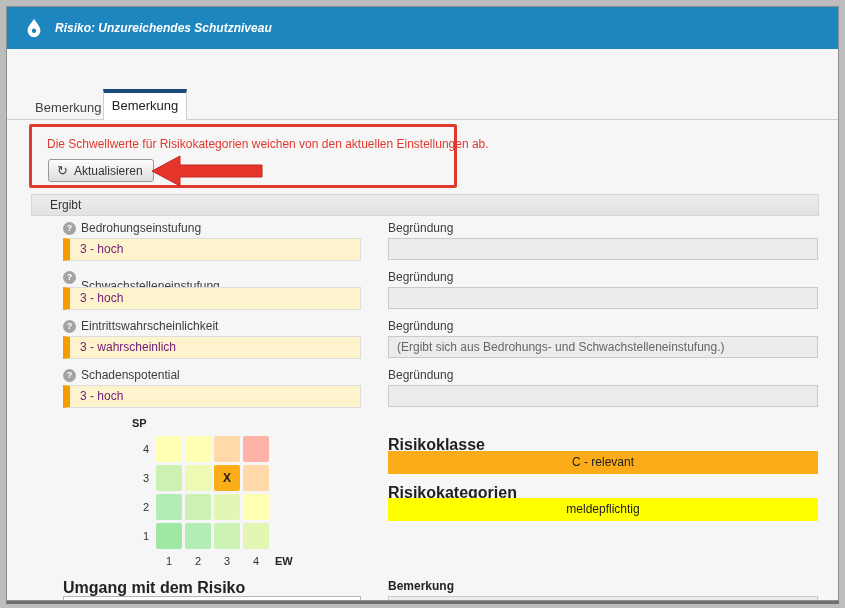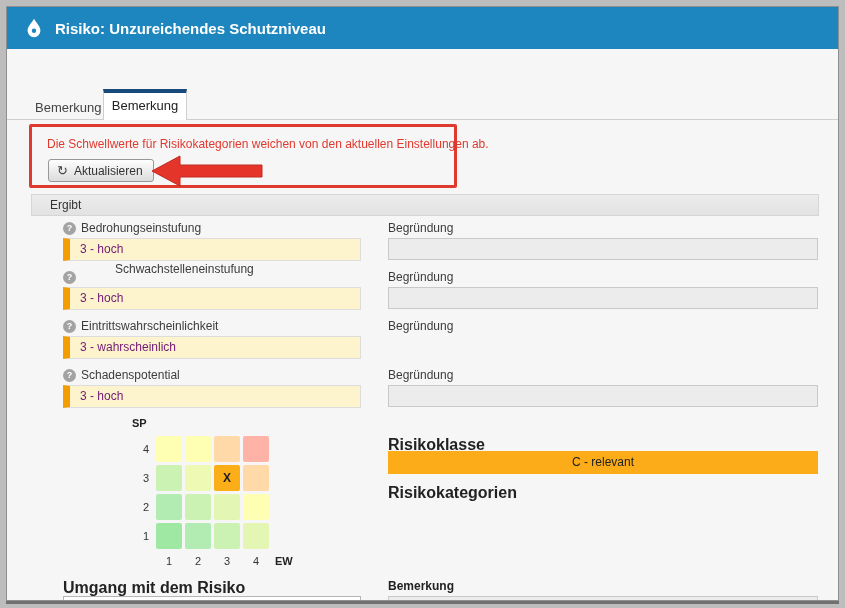--- a/index.html
+++ b/index.html
@@ -7,21 +7,21 @@
   body { font-family:"Liberation Sans", sans-serif; background:#bdbdbd; position:relative; overflow:hidden; }
 
   .window { position:absolute; left:6px; top:6px; width:833px; height:595px;
             background:#f6f6f6; border:1px solid #8f8f8f; overflow:hidden;
             box-shadow:0 3px 0 rgba(50,50,50,.55); }
 
   
   .titlebar { position:absolute; left:0; top:0; right:0; height:42px;
               background:var(--titlebar,#1d86bf); display:flex; align-items:center; padding-left:16px; }
   .logo { width:22px; height:22px; margin-right:10px; flex:0 0 auto; }
-  .title { color:#fff; font-size:15px; font-weight:bold; }
+  .title { color:#fff; font-size:12px; font-weight:bold;font-style:italic; }
 
   
   .tabline { position:absolute; left:0; right:0; top:112px; height:0; border-bottom:1px solid #cfcfcf; }
   .tab-inactive { position:absolute; left:28px; top:90px; width:66px; height:22px;
                   font-size:13px; color:#444; text-align:center; line-height:22px; cursor:default; }
   .tab-active { position:absolute; left:96px; top:82px; width:84px; height:31px;
                 background:#fff; border:1px solid #cfcfcf; border-bottom:none;
                 border-top:4px solid var(--activetab,#17497b);
                 font-size:13px; color:#222; text-align:center; line-height:26px; z-index:2; }
 
@@ -110,29 +110,30 @@
 
   <div class="section-header">Ergibt</div>
 
   <div class="qicon" style="top:215px;">?</div>
   <div class="flabel" style="top:214px;">Bedrohungseinstufung</div>
   <div class="vbox" style="top:231px;">3 - hoch</div>
   <div class="rlabel" style="top:214px;">Begründung</div>
   <div class="rbox" style="top:231px;"></div>
 
   <div class="qicon" style="top:264px;">?</div>
-  <div class="flabel" style="top:255px;margin-left:34px;">Schwachstelleneinstufung</div>
+  <div class="flabel" style="top:272px;">Schwachstelleneinstufung</div>
   <div class="vbox" style="top:280px;">3 - hoch</div>
   <div class="rlabel" style="top:263px;">Begründung</div>
   <div class="rbox" style="top:280px;"></div>
 
   <div class="qicon" style="top:313px;">?</div>
   <div class="flabel" style="top:312px;">Eintrittswahrscheinlichkeit</div>
   <div class="vbox" style="top:329px;">3 - wahrscheinlich</div>
   <div class="rlabel" style="top:312px;">Begründung</div>
+  <div class="rbox" style="top:329px;">(Ergibt sich aus Bedrohungs- und Schwachstelleneinstufung.)</div>
 
   <div class="qicon" style="top:362px;">?</div>
   <div class="flabel" style="top:361px;">Schadenspotential</div>
   <div class="vbox" style="top:378px;">3 - hoch</div>
   <div class="rlabel" style="top:361px;">Begründung</div>
   <div class="rbox" style="top:378px;"></div>
 
   <div class="axis-label" style="left:125px; top:410px;">SP</div>
   <div class="ycol">
       <div class="ylab" style="top: 0px;">4</div>
@@ -162,19 +163,20 @@
       <div class="xlab" style="left: 0px;">1</div>
       <div class="xlab" style="left: 29px;">2</div>
       <div class="xlab" style="left: 58px;">3</div>
       <div class="xlab" style="left: 87px;">4</div>
     </div>
   <div class="axis-label" style="left:268px; top:548px;">EW</div>
 
   <div class="blabel" style="left:381px; top:429px;">Risikoklasse</div>
   <div class="bar bar-class" style="top:444px;">C - relevant</div>
   <div class="blabel" style="left:381px; top:477px;">Risikokategorien</div>
+  <div class="bar bar-cat" style="top:491px;">meldepflichtig</div>
 
   <div class="blabel" style="left:56px; top:572px;">Umgang mit dem Risiko</div>
   <div class="handling-select"></div>
   <div class="rlabel" style="top:572px; font-weight:bold; color:#222;">Bemerkung</div>
   <div class="remark-box"></div>
 
 </div>
 
 </body></html>

